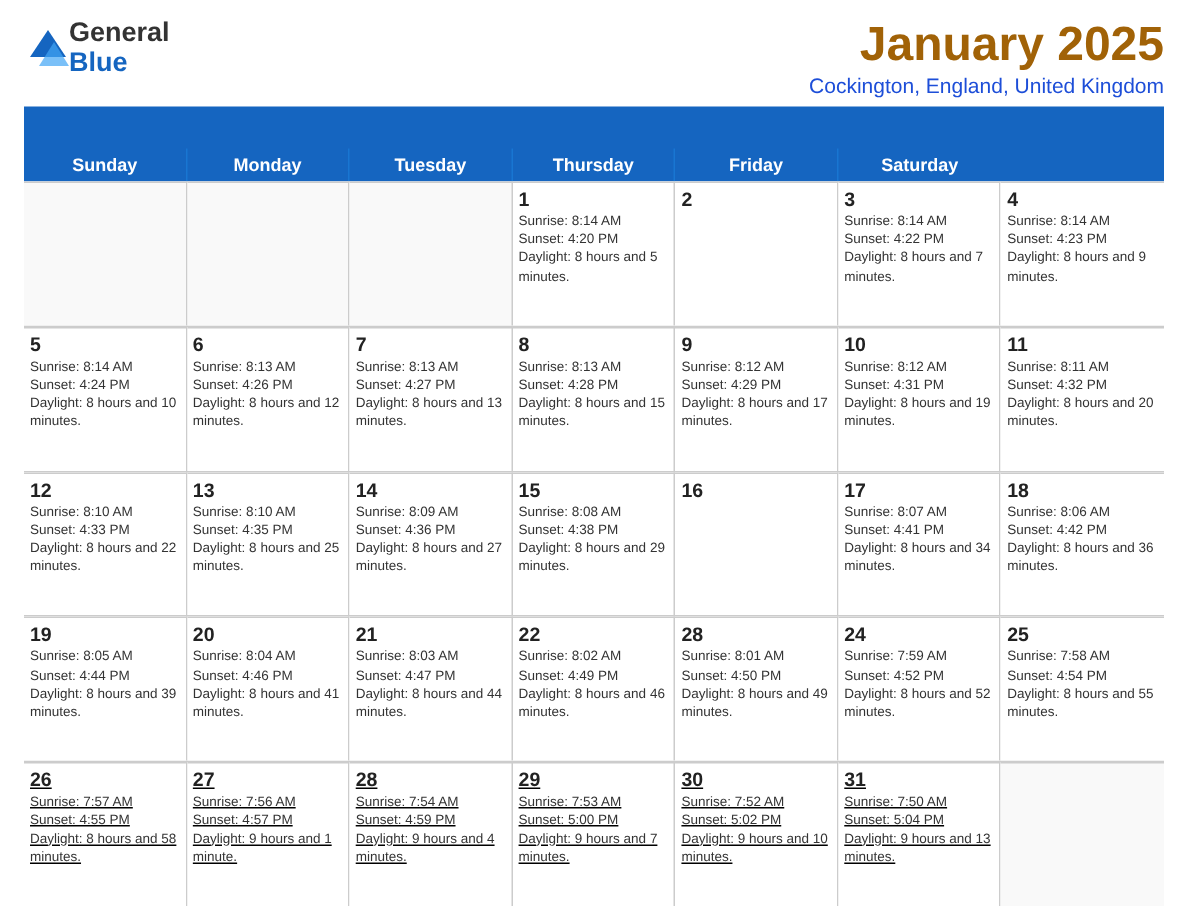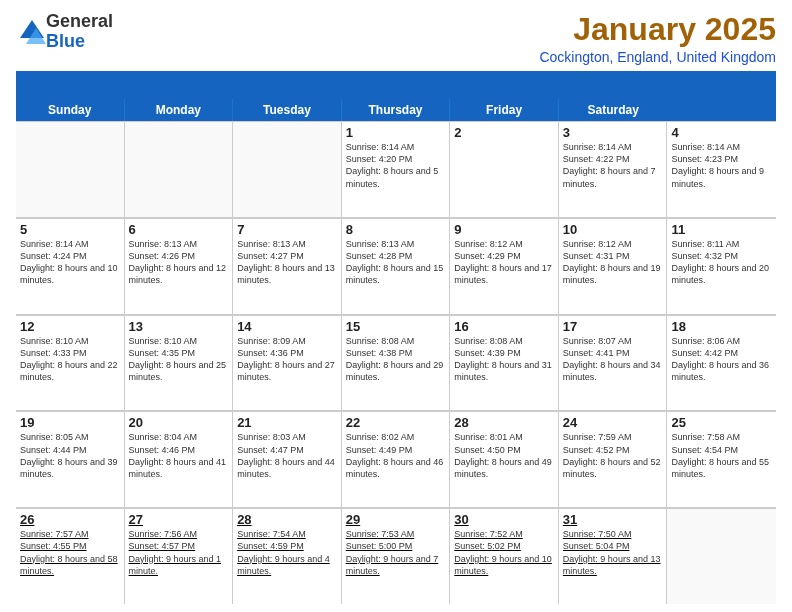--- a/index.html
+++ b/index.html
@@ -232,23 +232,20 @@
 Daylight: 8 hours and 27 minutes.</div>
           </div>
           <div class="cal-cell">
             <span class="day-num">15</span>
             <div class="cell-text">Sunrise: 8:08 AM
 Sunset: 4:38 PM
 Daylight: 8 hours and 29 minutes.</div>
           </div>
           <div class="cal-cell">
             <span class="day-num">16</span>
-            <div class="cell-text">Sunrise: 8:08 AM
-Sunset: 4:39 PM
-Daylight: 8 hours and 31 minutes.</div>
           </div>
           <div class="cal-cell">
             <span class="day-num">17</span>
             <div class="cell-text">Sunrise: 8:07 AM
 Sunset: 4:41 PM
 Daylight: 8 hours and 34 minutes.</div>
           </div>
           <div class="cal-cell">
             <span class="day-num">18</span>
             <div class="cell-text">Sunrise: 8:06 AM

